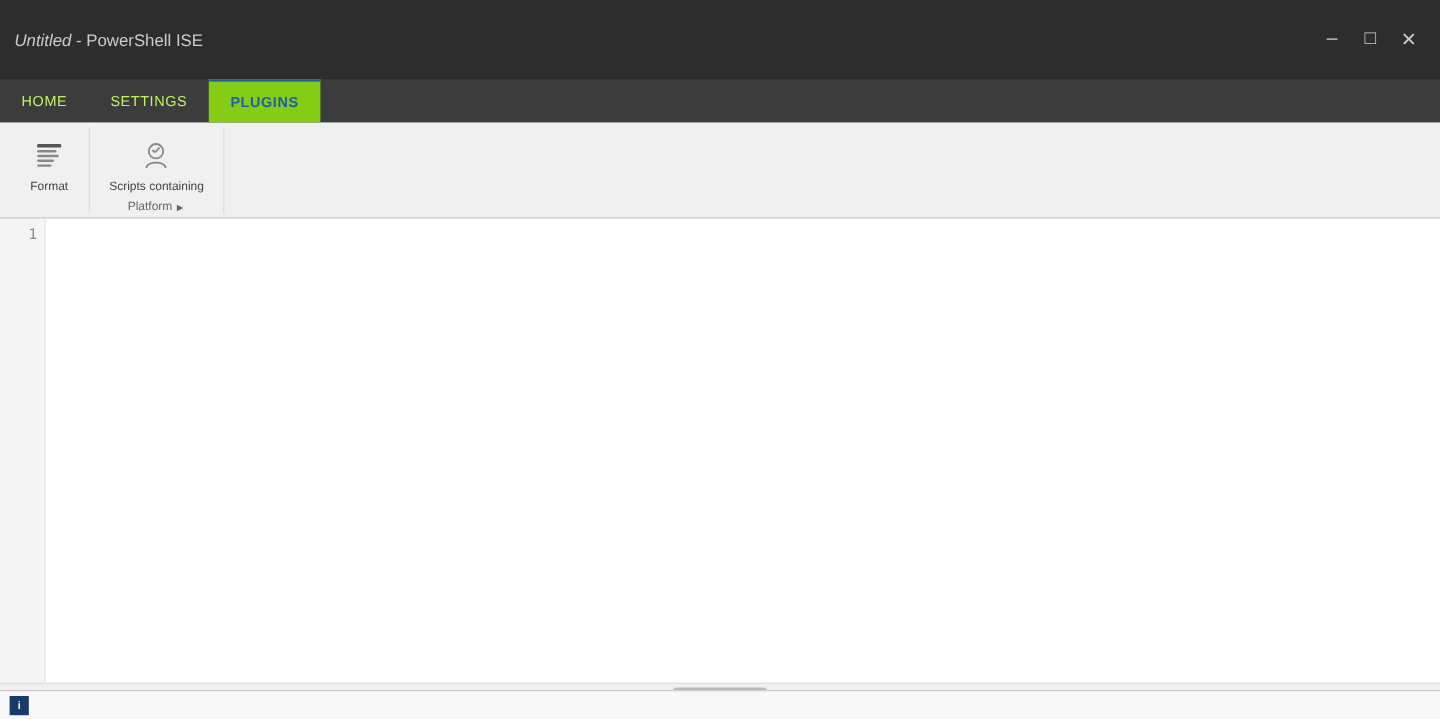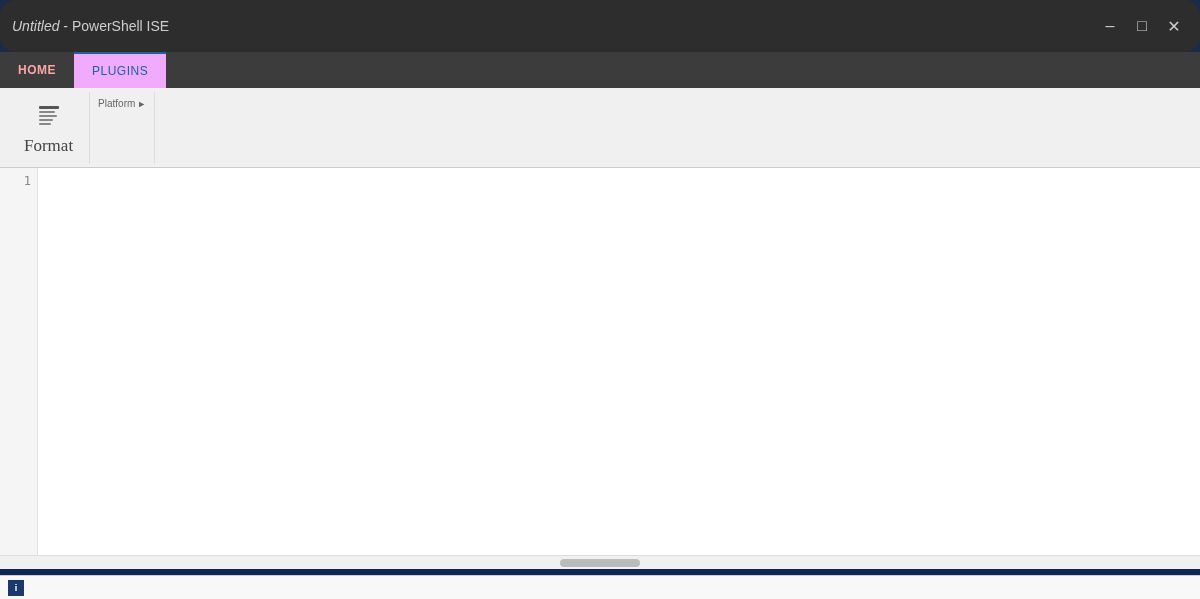--- a/index.html
+++ b/index.html
@@ -1,27 +1,26 @@
 <!DOCTYPE html>
 <html><head>
   <meta charset="utf-8">
   <style>
     * { margin: 0; padding: 0; box-sizing: border-box; }
     body { width: 1200px; height: 599px; overflow: hidden; font-family: 'Segoe UI', Arial, sans-serif; font-size: 12px; background: #1a2a4a; }
 
     
     .title-bar {
       background: #2d2d2d;
-      height: 52px;
+      height: 66px;
       display: flex;
       align-items: center;
       justify-content: space-between;
       padding: 0 12px;
       color: #ccc;
-      border-radius: 15px;
     }
     .title-bar-text { font-size: 14px; }
     .title-bar-text em { font-style: italic; color: #ccc; }
     .window-controls { display: flex; gap: 4px; }
     .win-btn {
       width: 28px; height: 28px;
       background: none; border: none;
       color: #ccc; font-size: 16px; cursor: pointer;
       display: flex; align-items: center; justify-content: center;
       border-radius: 2px;
@@ -30,31 +29,31 @@
     
     .menu-bar {
       background: #3c3c3c;
       height: 36px;
       display: flex;
       align-items: stretch;
     }
     .menu-item {
       padding: 0 18px;
       display: flex; align-items: center;
-      color: #fca5a5;
+      color: #bef264;
       font-size: 12px;
       cursor: pointer;
       letter-spacing: 0.5px;
-      font-weight: 700;
+      font-weight: 400;
     }
     .menu-item.active {
-      background: #f0abfc;
+      background: #84cc16;
       color: #1f5fa6;
       border-top: 2px solid #1f5fa6;
-      font-weight: 400;
+      font-weight: 700;
     }
 
     
     .ribbon {
       background: #f0f0f0;
       height: 80px;
       border-bottom: 1px solid #ccc;
       display: flex;
       align-items: center;
       padding: 0 8px;
@@ -77,21 +76,21 @@
       border-radius: 3px;
       min-width: 50px;
       color: #555;
       font-size: 11px;
     }
     .ribbon-btn-icon {
       width: 32px; height: 32px;
       margin-bottom: 4px;
       display: flex; align-items: center; justify-content: center;
     }
-    .ribbon-btn-label { font-size: 17px; color: #444; text-align: left; font-family: Liberation Serif, serif; }
+    .ribbon-btn-label { font-size: 10px; color: #444; text-align: left; }
 
     
     .format-icon { position: relative; }
     .format-icon svg { width: 28px; height: 28px; }
 
     
     .scripts-icon svg { width: 28px; height: 28px; }
 
     
     .platform-label {
@@ -224,40 +223,52 @@
   </div>
   <div class="window-controls">
     <button class="win-btn" title="Minimize">–</button>
     <button class="win-btn" title="Maximize">□</button>
     <button class="win-btn close" title="Close">✕</button>
   </div>
 </div>
 
 <div class="menu-bar">
   <div class="menu-item">HOME</div>
+  <div class="menu-item">SETTINGS</div>
   <div class="menu-item active">PLUGINS</div>
 </div>
 
 <div class="ribbon">
   <div class="ribbon-group">
     <div class="ribbon-btn">
       <div class="ribbon-btn-icon format-icon">
         <svg viewBox="0 0 28 28" xmlns="http://www.w3.org/2000/svg">
           <rect x="4" y="4" width="20" height="3" rx="1" fill="#555"></rect>
           <rect x="4" y="9" width="16" height="2" rx="1" fill="#888"></rect>
           <rect x="4" y="13" width="18" height="2" rx="1" fill="#888"></rect>
           <rect x="4" y="17" width="14" height="2" rx="1" fill="#888"></rect>
           <rect x="4" y="21" width="12" height="2" rx="1" fill="#888"></rect>
         </svg>
       </div>
       <div class="ribbon-btn-label">Format</div>
     </div>
   </div>
   <div class="ribbon-group">
     <div style="display:flex;flex-direction:column;align-items:center;">
+      <div class="ribbon-btn">
+        <div class="ribbon-btn-icon scripts-icon">
+          <svg viewBox="0 0 28 28" xmlns="http://www.w3.org/2000/svg">
+            <circle cx="14" cy="10" r="6" fill="none" stroke="#888" stroke-width="1.5"></circle>
+            <path d="M6 24 C6 18 22 18 22 24" fill="none" stroke="#888" stroke-width="1.5"></path>
+            <line x1="11" y1="9" x2="13" y2="11" stroke="#888" stroke-width="1.5"></line>
+            <line x1="13" y1="11" x2="17" y2="7" stroke="#888" stroke-width="1.5"></line>
+          </svg>
+        </div>
+        <div class="ribbon-btn-label">Scripts containing</div>
+      </div>
       <div class="platform-label">
         <span>Platform</span>
         <span style="font-size:9px;">►</span>
       </div>
     </div>
   </div>
 </div>
 
 <div class="main-content">
 

